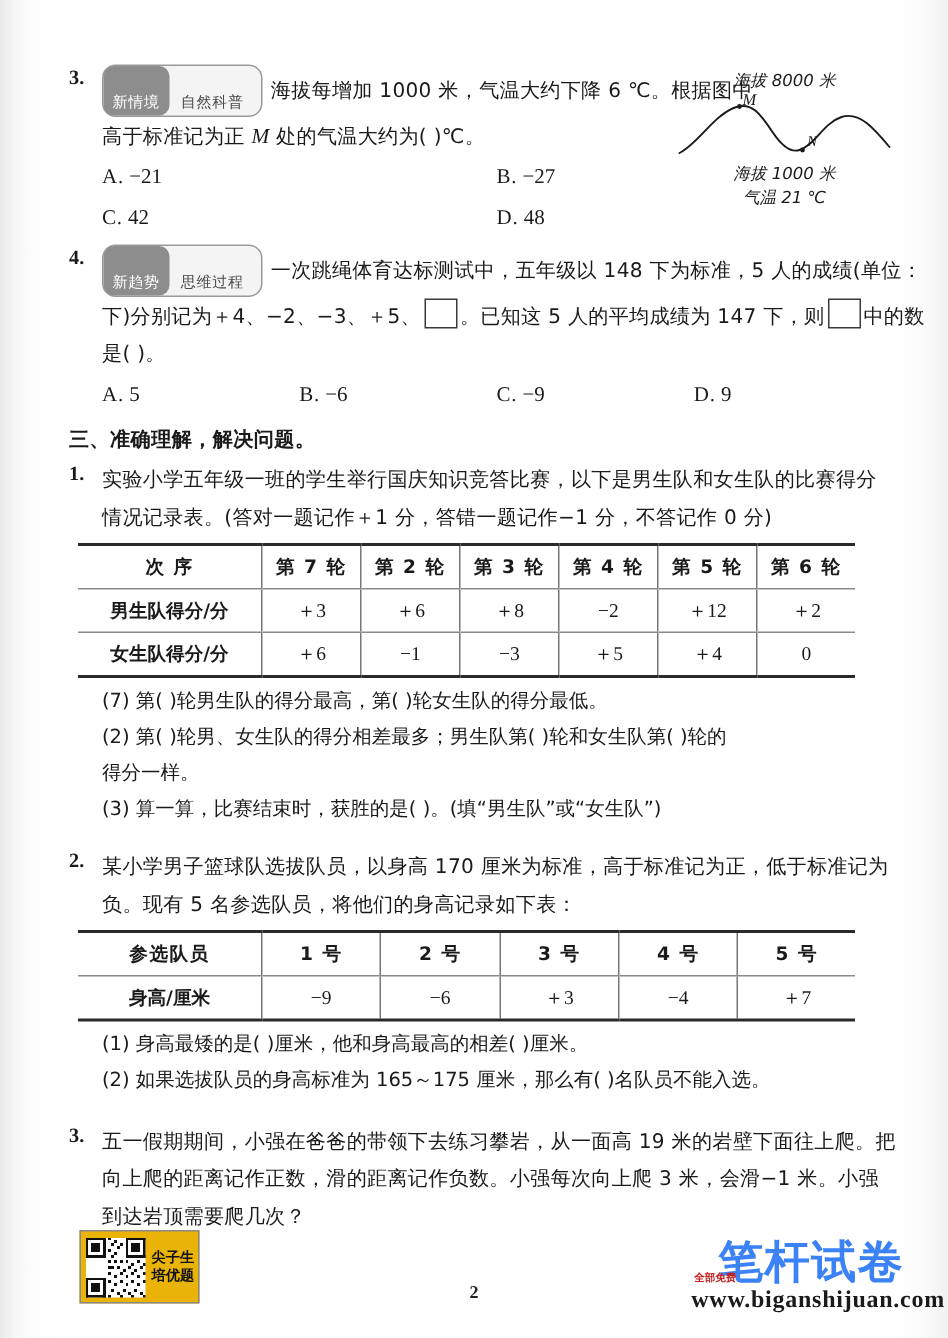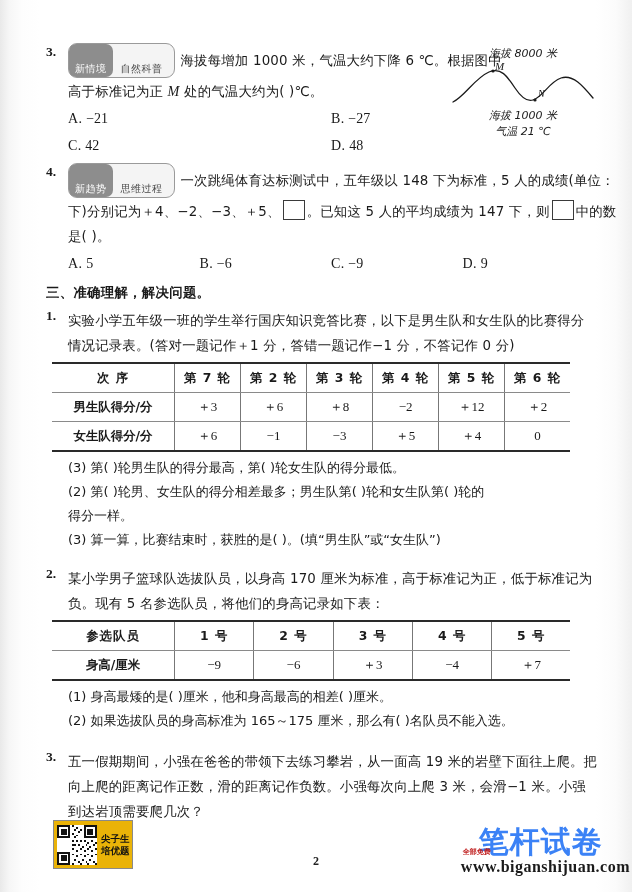--- a/index.html
+++ b/index.html
@@ -306,21 +306,21 @@
       <td>＋6</td>
       <td>−1</td>
       <td>−3</td>
       <td>＋5</td>
       <td>＋4</td>
       <td>0</td>
     </tr>
   </tbody>
     </table>
 
-  <div class="sub">(3) 第(      )轮男生队的得分最高，第(      )轮女生队的得分最低。</div>
+  <div class="sub">(7) 第(      )轮男生队的得分最高，第(      )轮女生队的得分最低。</div>
   <div class="sub">(2) 第(      )轮男、女生队的得分相差最多；男生队第(      )轮和女生队第(      )轮的</div>
   <div class="sub cont">得分一样。</div>
   <div class="sub">(3) 算一算，比赛结束时，获胜的是(        )。(填“男生队”或“女生队”)</div>
 
   <div class="q" style="margin-top:14px;">
     <div class="qnum">2.</div>
     <div class="qbody">
       <div class="line"><span class="zh">某小学男子篮球队选拔队员，以身高 170 厘米为标准，高于标准记为正，低于标准记为</span></div>
       <div class="line"><span class="zh">负。现有 5 名参选队员，将他们的身高记录如下表：</span></div>
     </div>

